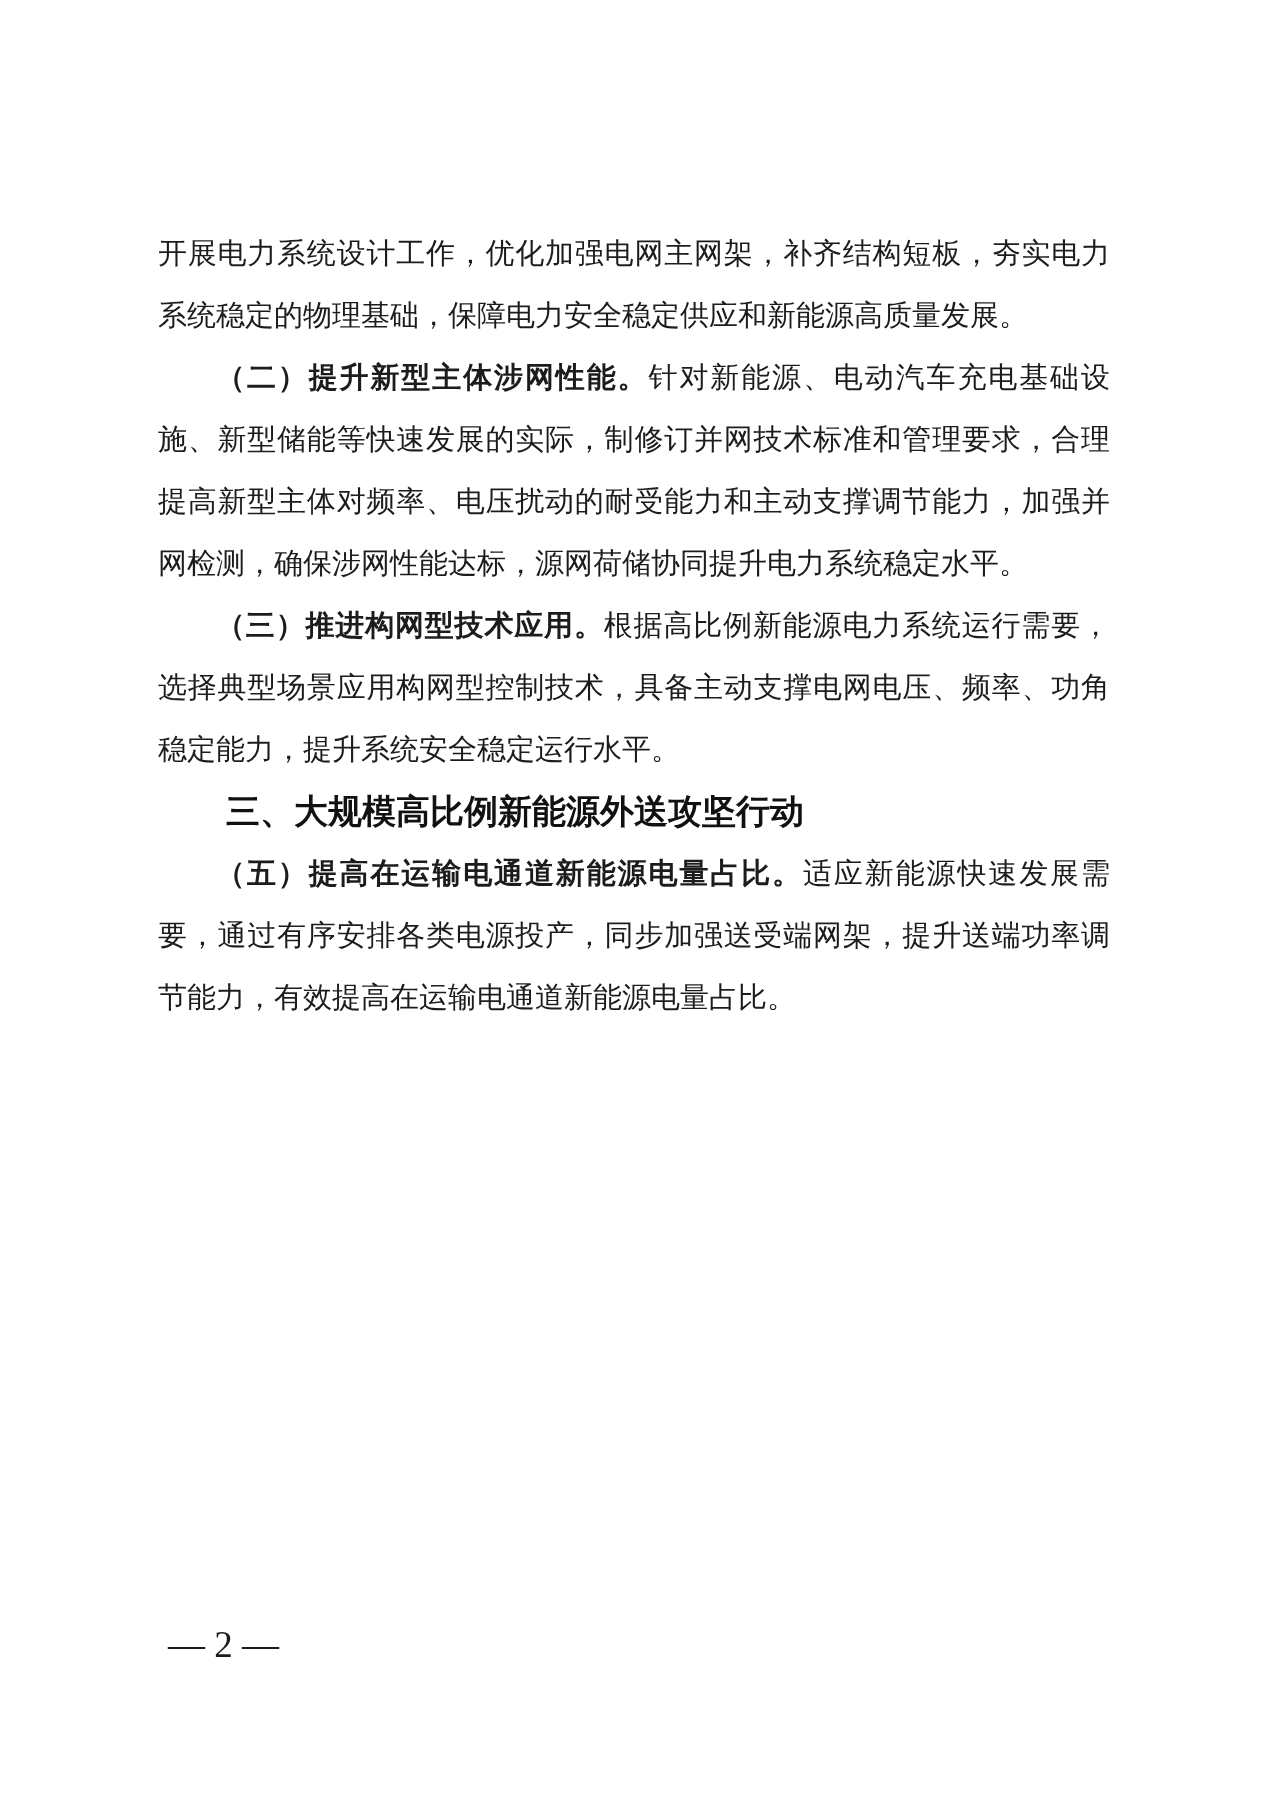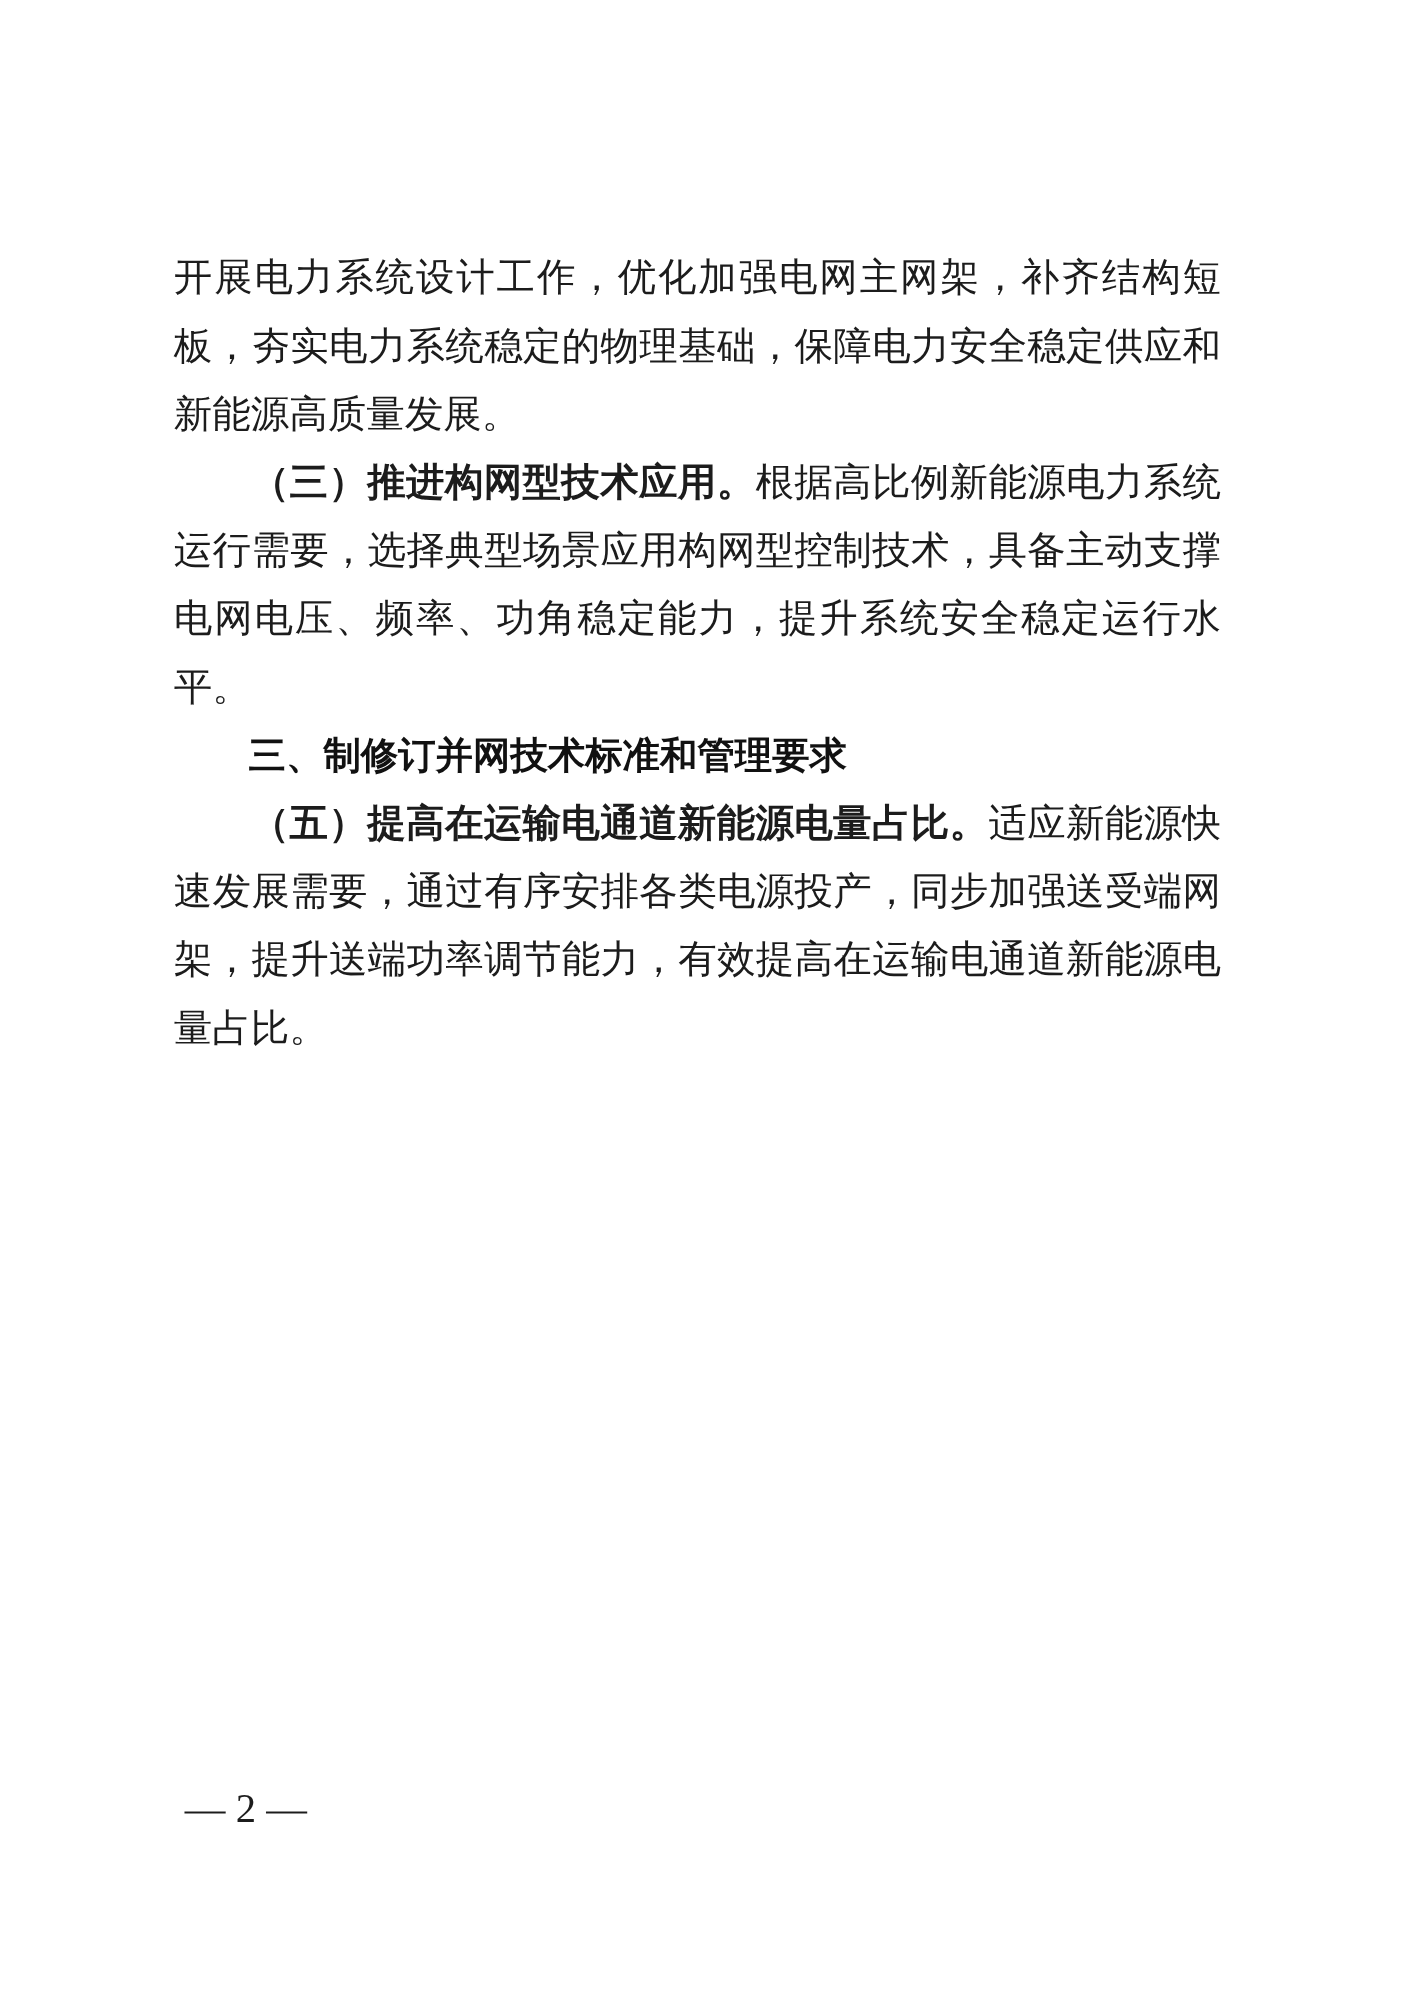--- a/index.html
+++ b/index.html
@@ -22,21 +22,21 @@
     height: 1810px;
   }
   .text-block {
     position: absolute;
     top: 222px;
     left: 158px;
     width: 952px;
   }
   p.body-para {
     margin: 0;
-    font-size: 35px;
+    font-size: 29px;
     line-height: 62px;
     text-align: justify;
     text-justify: inter-character;
     letter-spacing: 0;
   }
   p.body-para.indented {
     text-indent: 2em;
   }
   .lead {
     font-weight: bold;
@@ -62,25 +62,26 @@
 </style>
 </head>
 <body>
 
 <div class="page">
 
   <div class="text-block">
 
     <p class="body-para"><span>开展电力系统设计工作，优化加强电网主网架，补齐结构短板，夯实电力系统稳定的物理基础，保障电力安全稳定供应和新能源高质量发展。</span></p>
 
+    <p class="body-para indented"><span class="lead">（二）提升新型主体涉网性能。</span><span>针对新能源、电动汽车充电基础设施、新型储能等快速发展的实际，制修订并网技术标准和管理要求，合理提高新型主体对频率、电压扰动的耐受能力和主动支撑调节能力，加强并网检测，确保涉网性能达标，源网荷储协同提升电力系统稳定水平。</span></p>
 
     <p class="body-para indented"><span class="lead">（三）推进构网型技术应用。</span><span>根据高比例新能源电力系统运行需要，选择典型场景应用构网型控制技术，具备主动支撑电网电压、频率、功角稳定能力，提升系统安全稳定运行水平。</span></p>
 
 
-    <h2 class="section-heading">三、制修订并网技术标准和管理要求</h2>
+    <h2 class="section-heading">三、大规模高比例新能源外送攻坚行动</h2>
 
     <p class="body-para indented"><span class="lead">（五）提高在运输电通道新能源电量占比。</span><span>适应新能源快速发展需要，通过有序安排各类电源投产，同步加强送受端网架，提升送端功率调节能力，有效提高在运输电通道新能源电量占比。</span></p>
 
 
   </div>
 
   <div class="page-number">— 2 —</div>
 
 </div>
 

